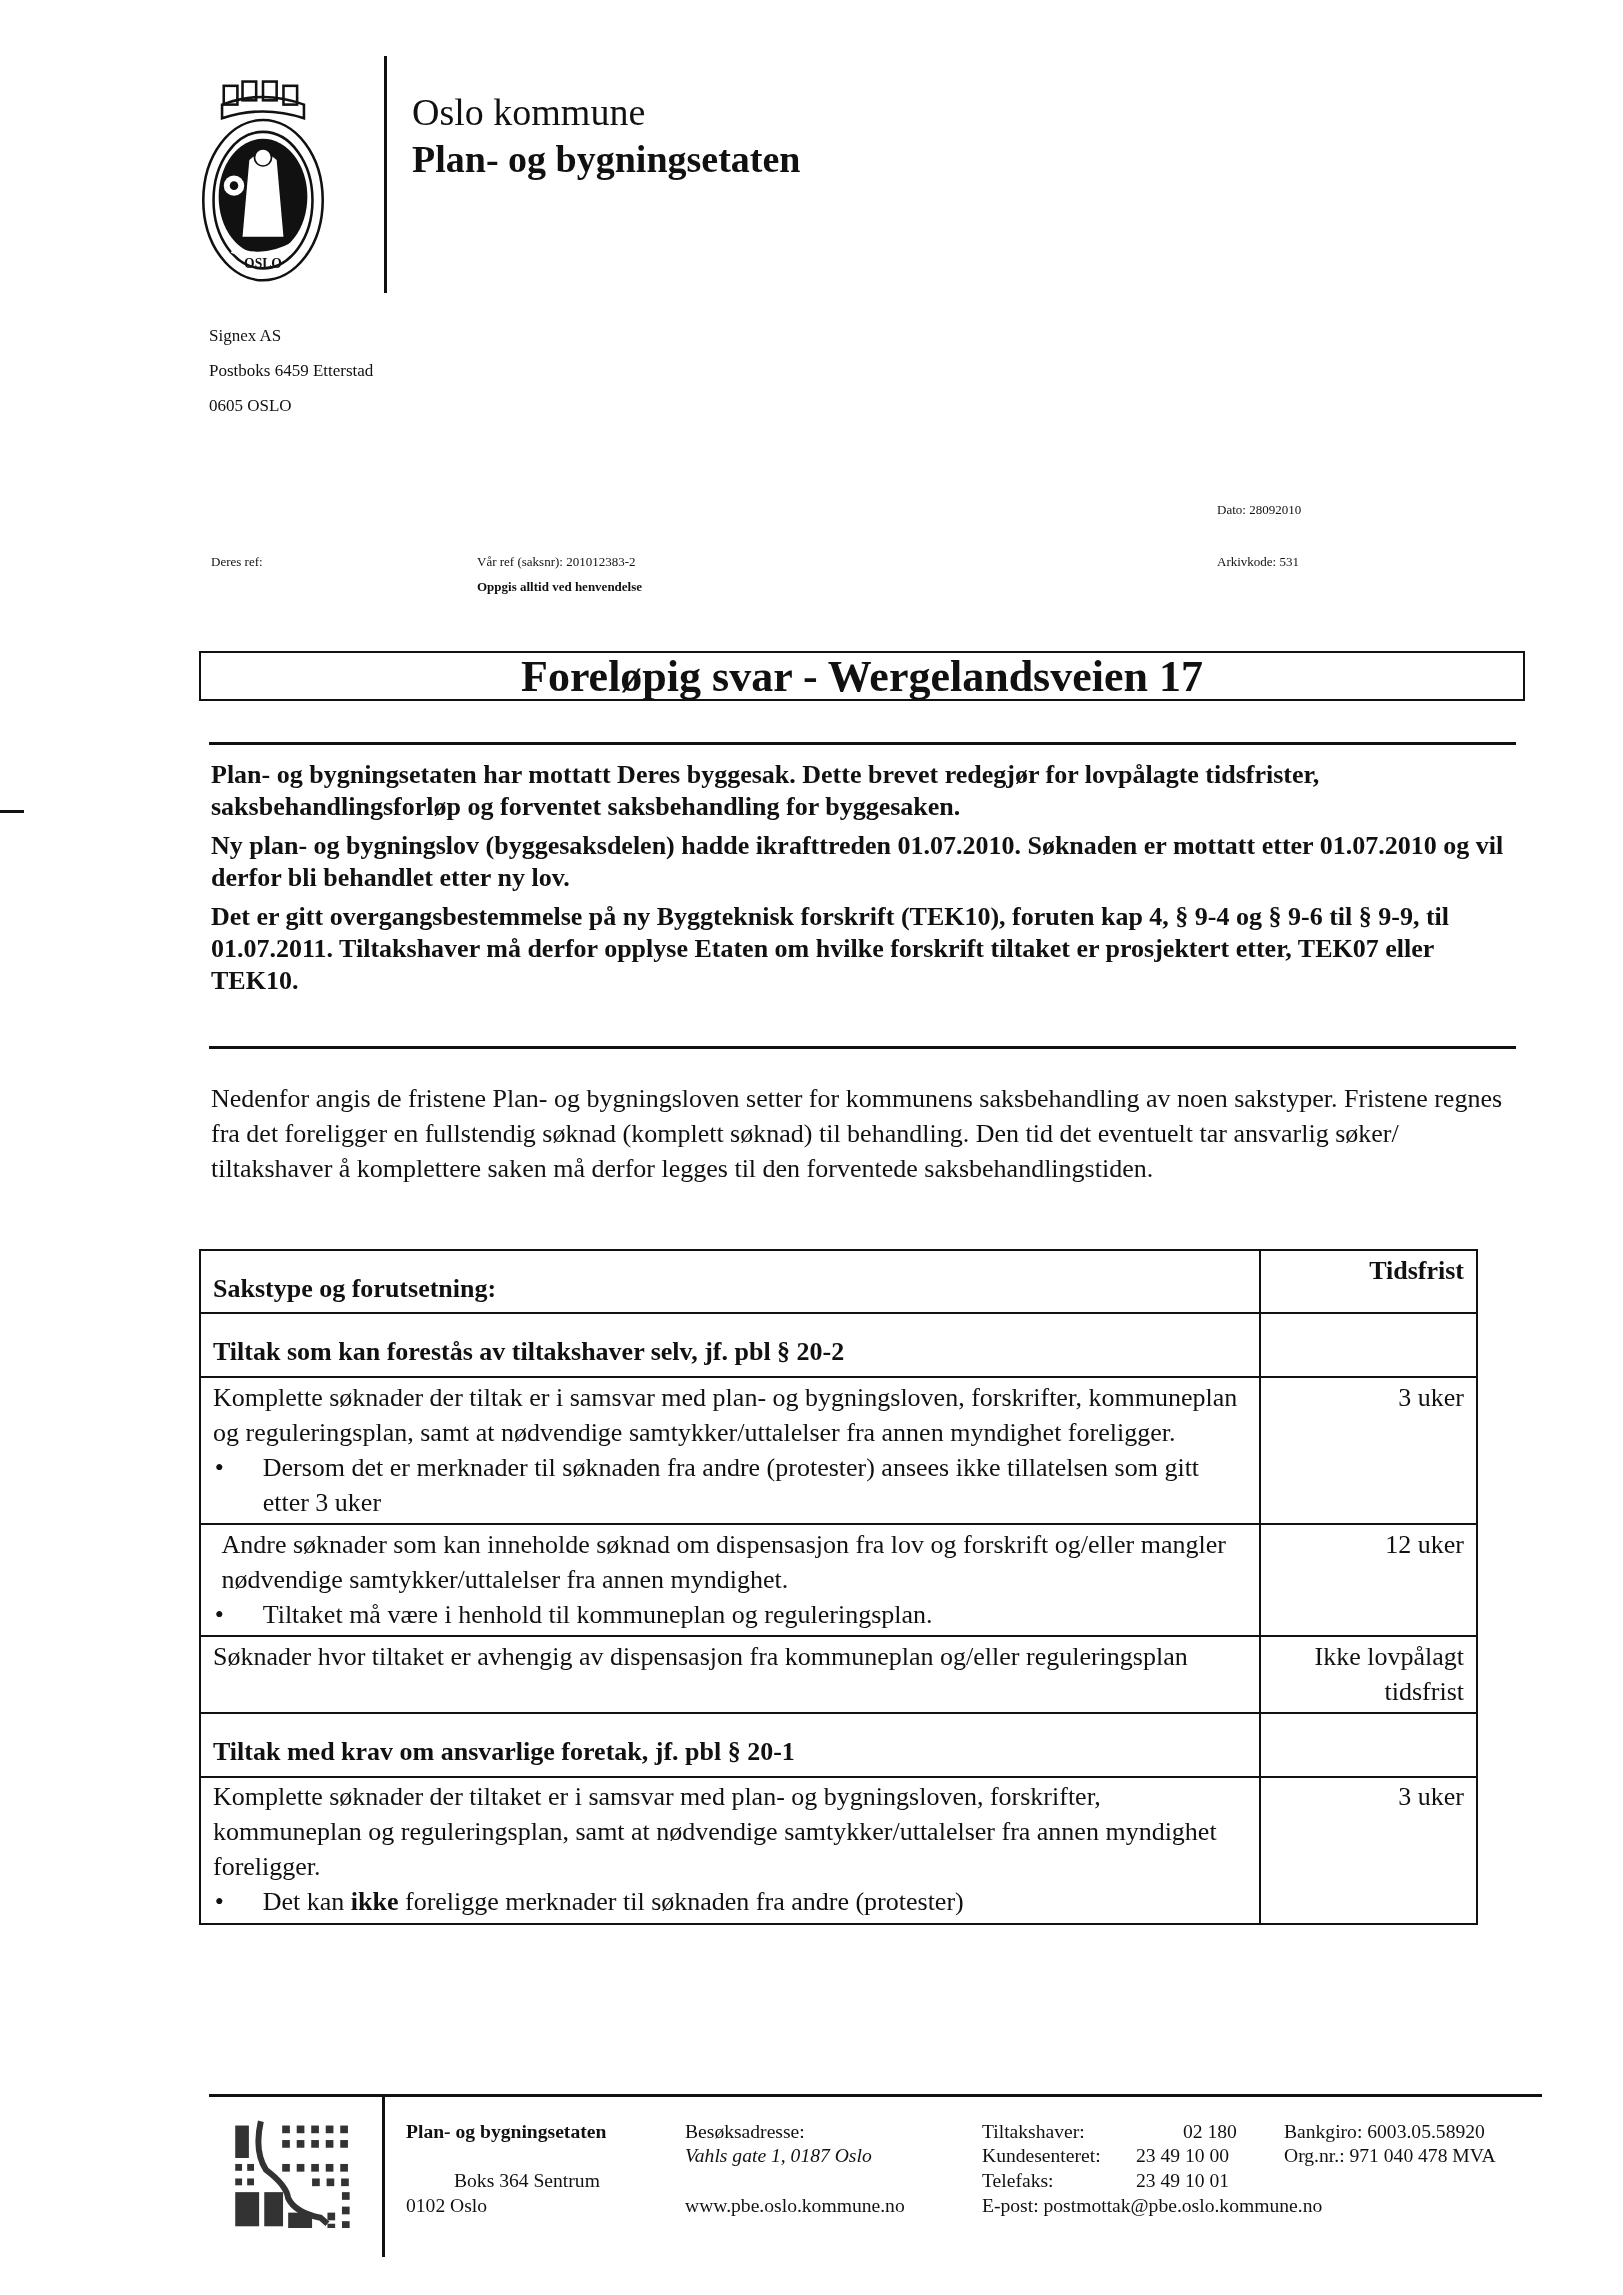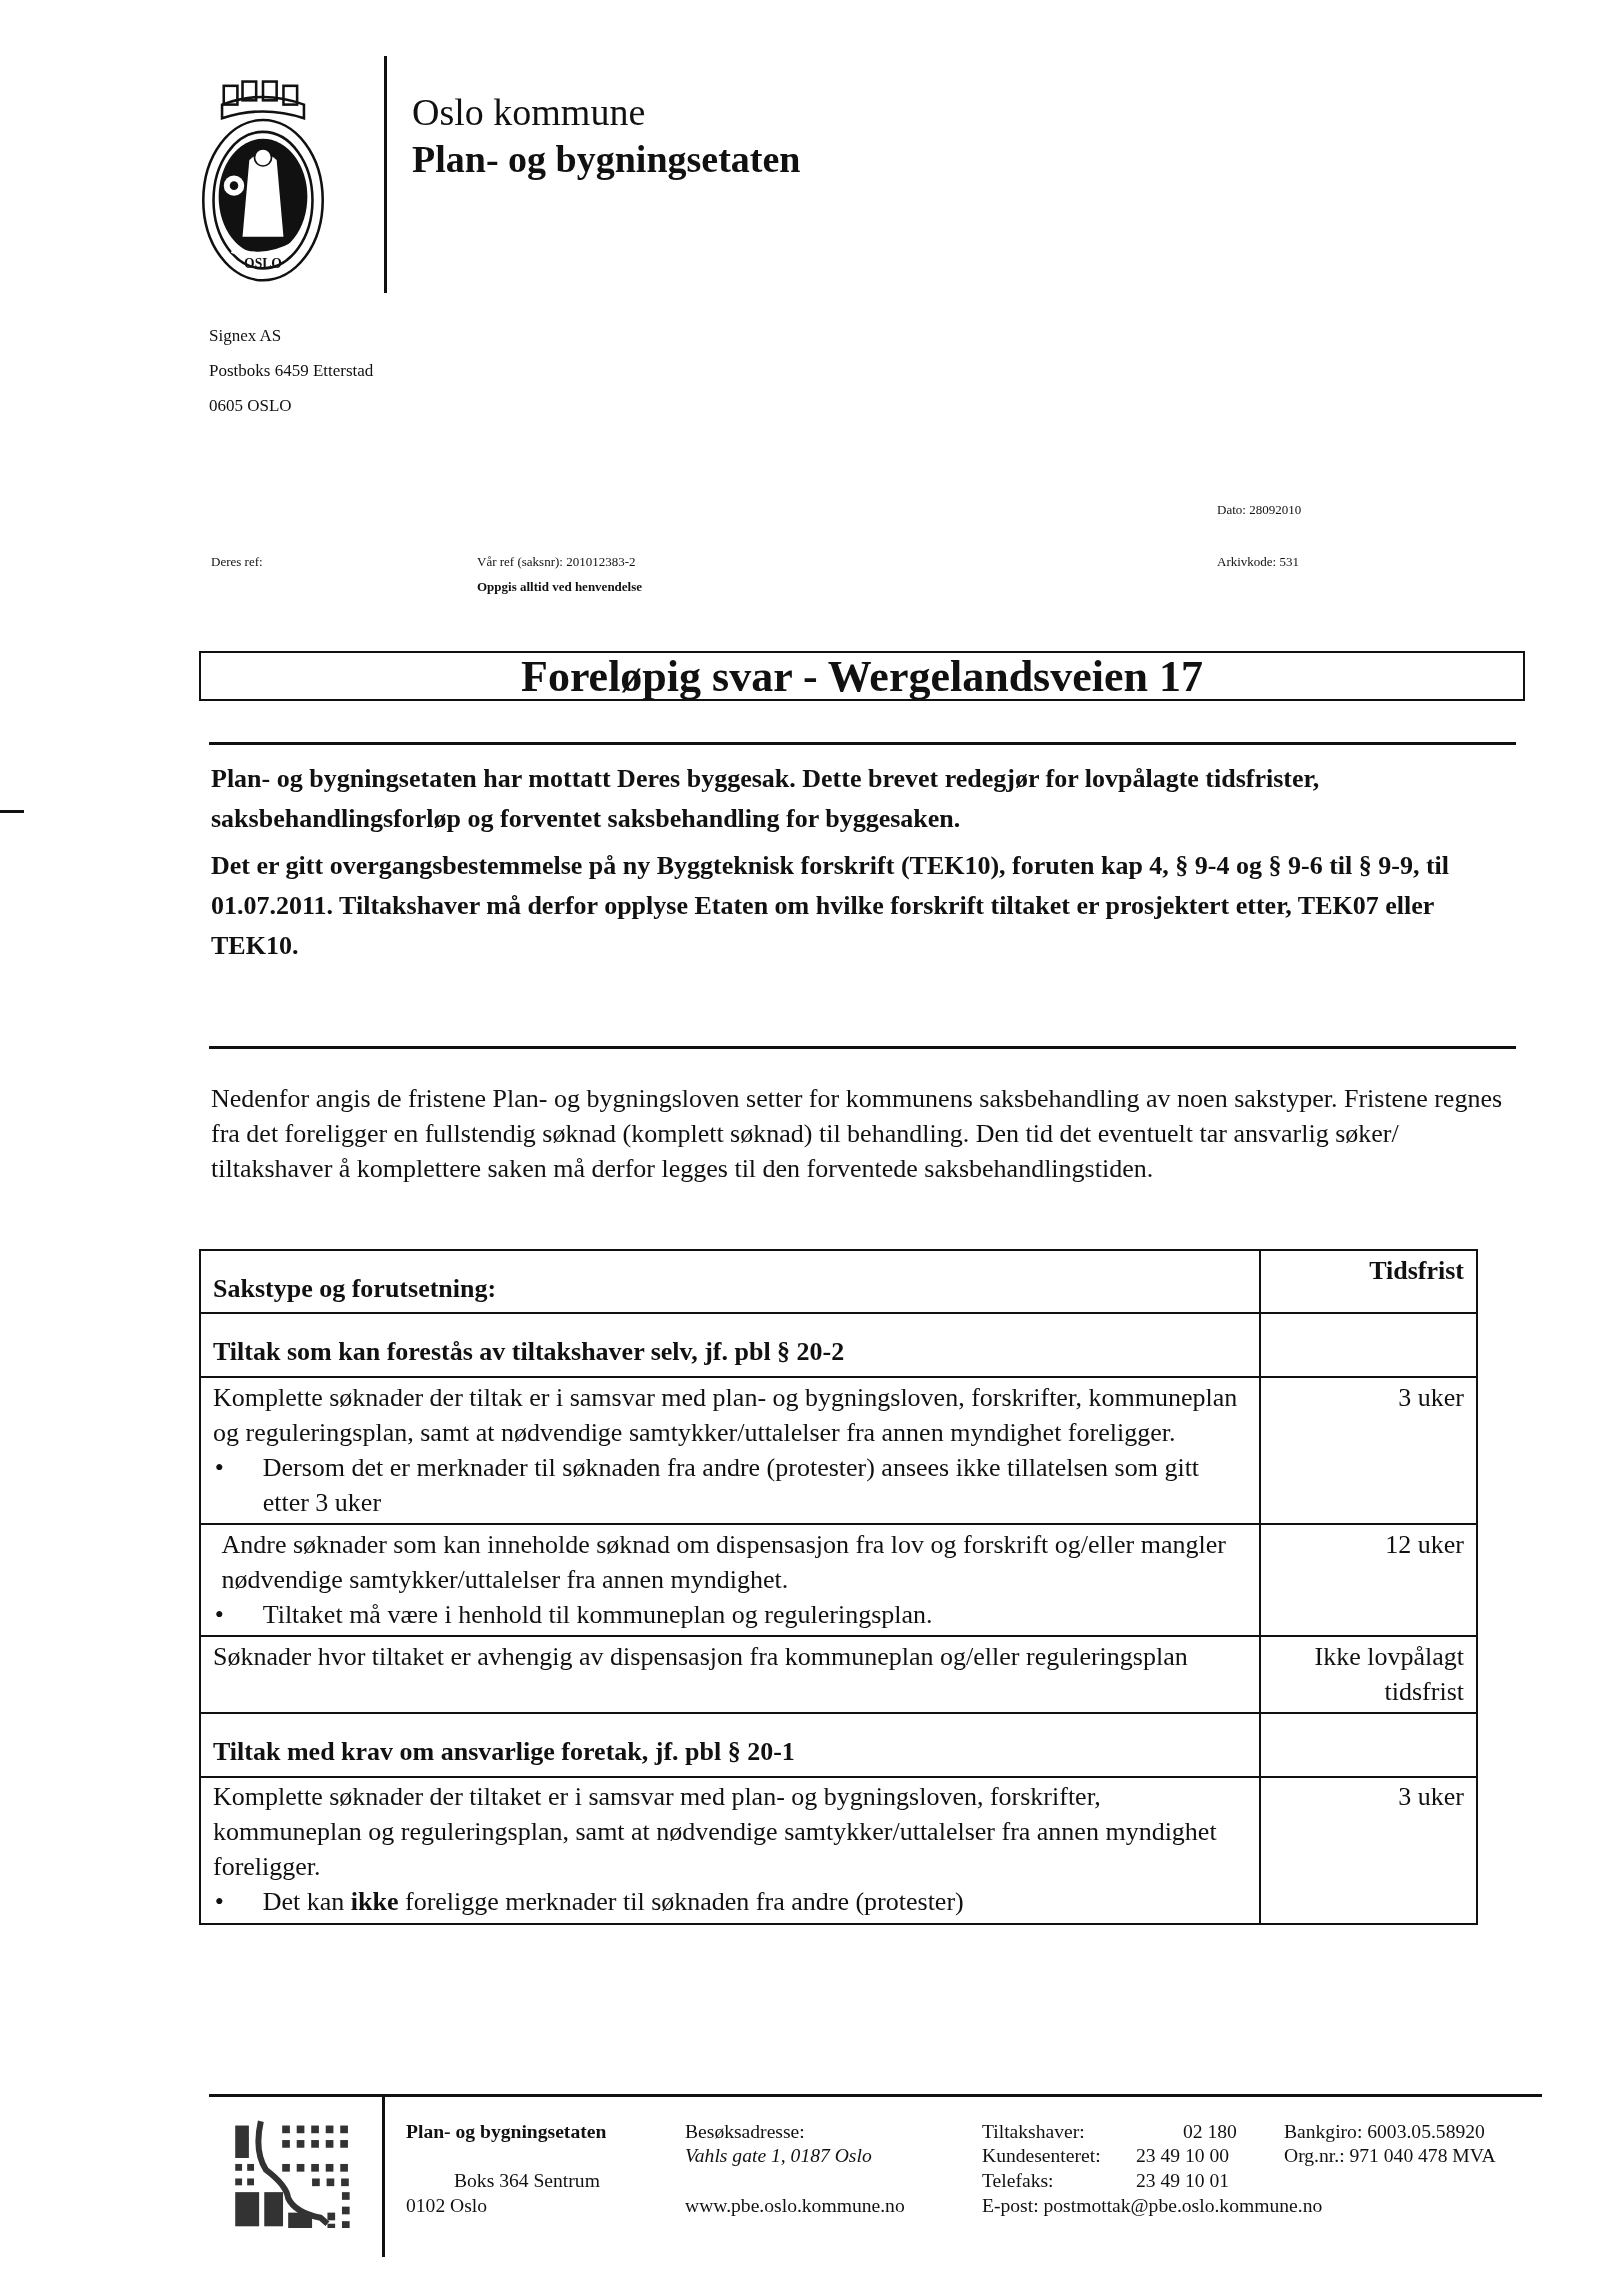--- a/index.html
+++ b/index.html
@@ -10,21 +10,21 @@
   .vline { left:384px; top:56px; width:2.6px; height:237px; background:#111; }
   .org-name { left:412px; top:90px; font-size:38px; line-height:44px; white-space:nowrap; }
   .org-unit { left:412px; top:137px; font-size:38px; line-height:44px; font-weight:bold; white-space:nowrap; }
   .addr { left:209px; top:318px; font-size:17px; line-height:35px; }
   .addr div { white-space:nowrap; }
   .small { font-size:13px; white-space:nowrap;text-align:center; }
   .fold { left:0; top:810px; width:24px; height:2.6px; background:#111; }
   .title-box { left:199px; top:651px; width:1326px; height:50px; border:2.6px solid #111; box-sizing:border-box;
                display:flex; align-items:center; justify-content:center; font-size:44px; font-weight:bold; }
   .rule { height:2.6px; background:#111; }
-  .bold-par { left:211px; width:1316px; font-size:26px; line-height:40px; font-weight:bold; }
+  .bold-par { left:211px; width:1316px; font-size:26px; line-height:32px; font-weight:bold; }
   .bold-par p { margin:0 0 6.8px 0; }
   .intro { left:211px; top:1081px; width:1307px; font-size:26px; line-height:35px; }
   table.deadlines { position:absolute; left:199px; top:1249px; width:1279px; border-collapse:collapse;
                     font-size:26px; line-height:35px; }
   table.deadlines td { border:2.6px solid #111; vertical-align:top; padding:1.7px 12px 3.4px 12px; }
   table.deadlines td.c2 { width:191px; text-align:right; padding-right:12px; }
   .hdr td { height:53px; }
   .hdr td.c1 { vertical-align:bottom; font-weight:bold; padding-bottom:6.8px; }
   .sect td { height:53px; }
   .sect td.c1 { vertical-align:bottom; font-weight:bold; padding-bottom:6.8px; }
@@ -73,20 +73,21 @@
 <div class="abs small" style="left:1217px; top:554px;">Arkivkode: 531</div>
 
 <div class="abs fold"></div>
 
 <div class="abs title-box">Foreløpig svar - Wergelandsveien 17</div>
 
 <div class="abs rule" style="left:209px; top:742px; width:1307px;"></div>
 
 <div class="abs bold-par" style="top:759px;">
   <p>Plan- og bygningsetaten har mottatt Deres byggesak.  Dette brevet redegjør for lovpålagte tidsfrister, saksbehandlingsforløp og forventet saksbehandling for byggesaken.</p>
+  <p>Ny plan- og bygningslov (byggesaksdelen) hadde ikrafttreden 01.07.2010. Søknaden er mottatt etter 01.07.2010 og vil derfor bli behandlet etter ny lov.</p>
   <p>Det er gitt overgangsbestemmelse på ny Byggteknisk forskrift (TEK10), foruten kap 4, § 9-4 og § 9-6 til § 9-9, til 01.07.2011. Tiltakshaver må derfor opplyse Etaten om hvilke forskrift tiltaket er prosjektert etter, TEK07 eller TEK10.</p>
 </div>
 
 <div class="abs rule" style="left:209px; top:1046px; width:1307px;"></div>
 
 <div class="abs intro">Nedenfor angis de fristene Plan- og bygningsloven setter for kommunens saksbehandling av noen sakstyper. Fristene regnes fra det foreligger en fullstendig søknad (komplett søknad) til behandling. Den tid det eventuelt tar ansvarlig søker/ tiltakshaver å komplettere saken må derfor legges til den forventede saksbehandlingstiden.</div>
 
 <table class="deadlines">
   <tbody>
       <tr class="hdr">

